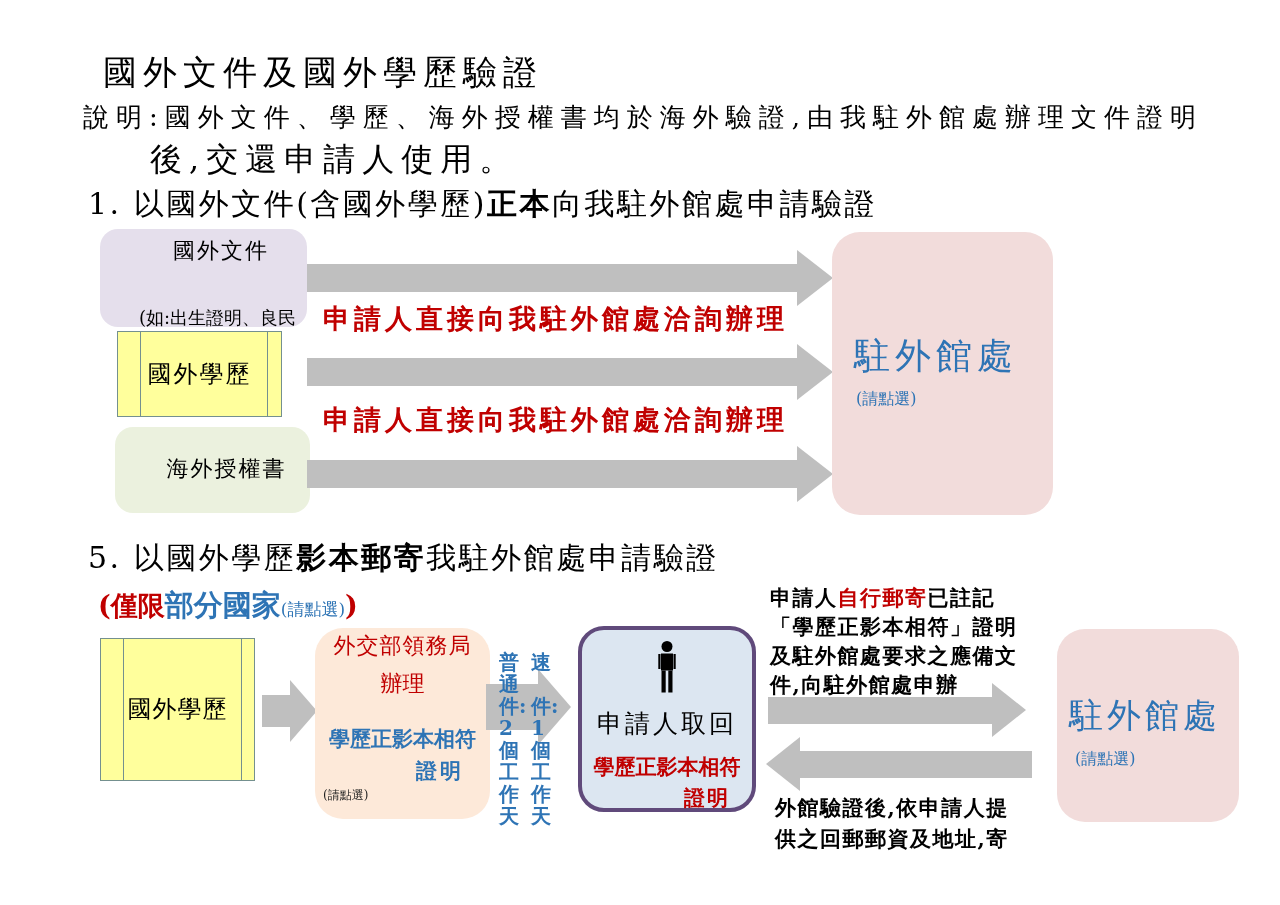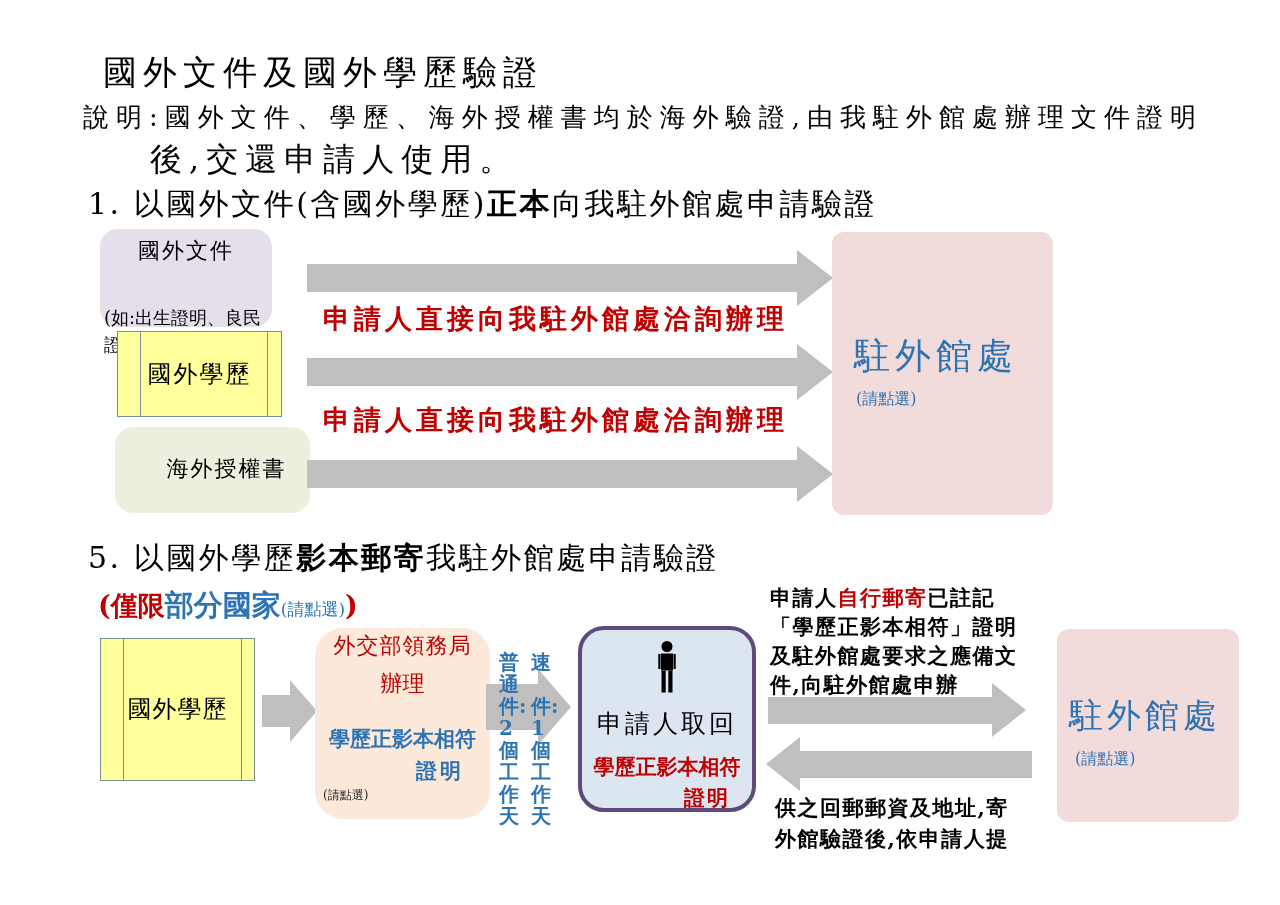--- a/index.html
+++ b/index.html
@@ -7,23 +7,23 @@
     width:1280px;height:905px;background:#ffffff;position:relative;
     font-family:"DejaVu Serif","Liberation Serif",serif;color:#000;
     overflow:hidden;
   }
   .abs{position:absolute;}
   .red{color:#C00000;}
   .blue{color:#2E74B5;}
   .b{font-weight:bold;}
   .center{text-align:center;}
   
-  .box-purple{background:#E5DFEC;border-radius:18px;}
+  .box-purple{background:#E5DFEC;border-radius:18px;padding-left:35px;}
   .box-green{background:#EBF1DE;border-radius:18px;}
-  .box-pink{background:#F2DCDB;border-radius:12px;cursor:pointer;}
+  .box-pink{background:#F2DCDB;border-radius:28px;cursor:pointer;}
   .box-peach{background:#FDE9D9;border-radius:28px;cursor:pointer;}
   .box-blue{background:#DCE6F1;border:4px solid #604A7B;border-radius:26px;box-sizing:border-box;}
   .box-yellow{background:#FFFF9C;border:1px solid #74908F;box-sizing:border-box;}
   .vline{position:absolute;top:0;bottom:0;width:0;border-left:1px solid #74908F;}
   
   .bar{position:absolute;background:#BFBFBF;}
   .head-r{position:absolute;width:0;height:0;border-top:28px solid transparent;border-bottom:28px solid transparent;border-left:36px solid #BFBFBF;}
   .head-l{position:absolute;width:0;height:0;border-top:27px solid transparent;border-bottom:27px solid transparent;border-right:34px solid #BFBFBF;}
   
   .vtext{width:22px;font-size:20px;line-height:22px;word-break:break-all;white-space:normal;}
@@ -145,20 +145,20 @@
   <div class="bar" style="left:768px;top:697px;width:224px;height:27px;"></div>
   <div class="head-r" style="left:992px;top:683px;border-top-width:27px;border-bottom-width:27px;border-left-width:34px;"></div>
 </div>
 
 <div>
   <div class="head-l" style="left:766px;top:737px;"></div>
   <div class="bar" style="left:800px;top:751px;width:232px;height:27px;"></div>
 </div>
 
 <div class="abs b" style="left:775px;top:792px;width:300px;font-size:21px;line-height:31px;letter-spacing:1.5px;">
+  <div>外館驗證後,依申請人提</div>
   <div>供之回郵郵資及地址,寄</div>
-  <div>外館驗證後,依申請人提</div>
 </div>
 
 <div class="abs box-pink" style="left:1057px;top:629px;width:182px;height:193px;">
   <div class="blue" style="font-size:34px;letter-spacing:4px;padding:64px 0 0 12px;">駐外館處</div>
   <div class="blue note-sm" style="padding:10px 0 0 18px;">(請點選)</div>
 </div>
 
 </body></html>

